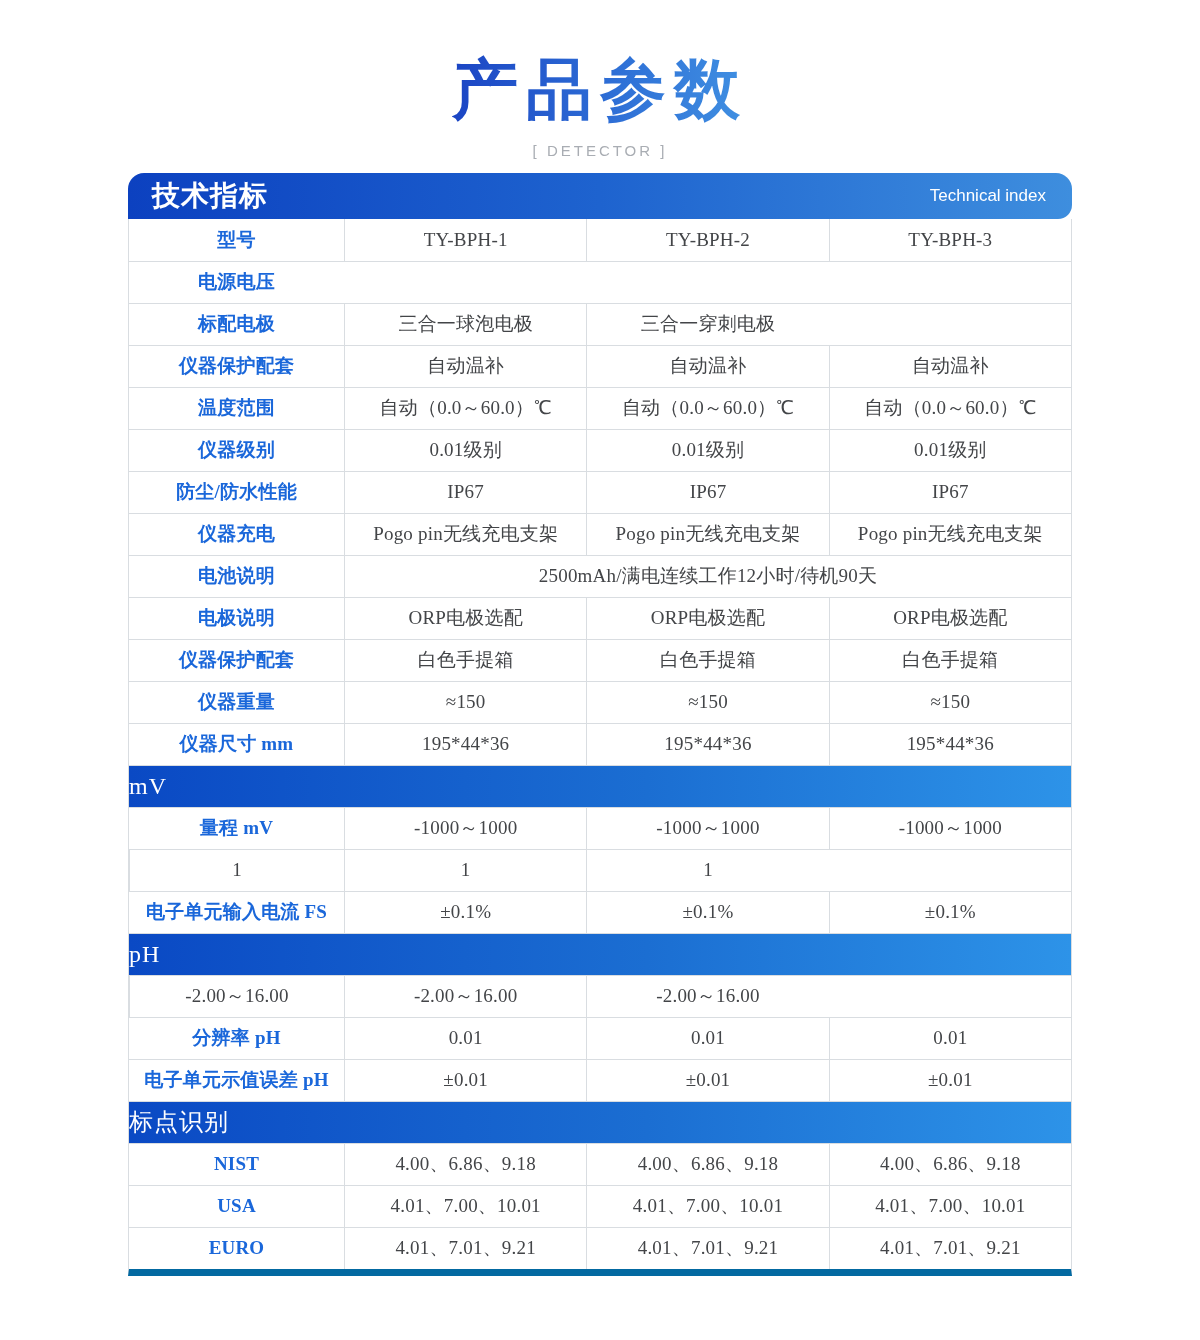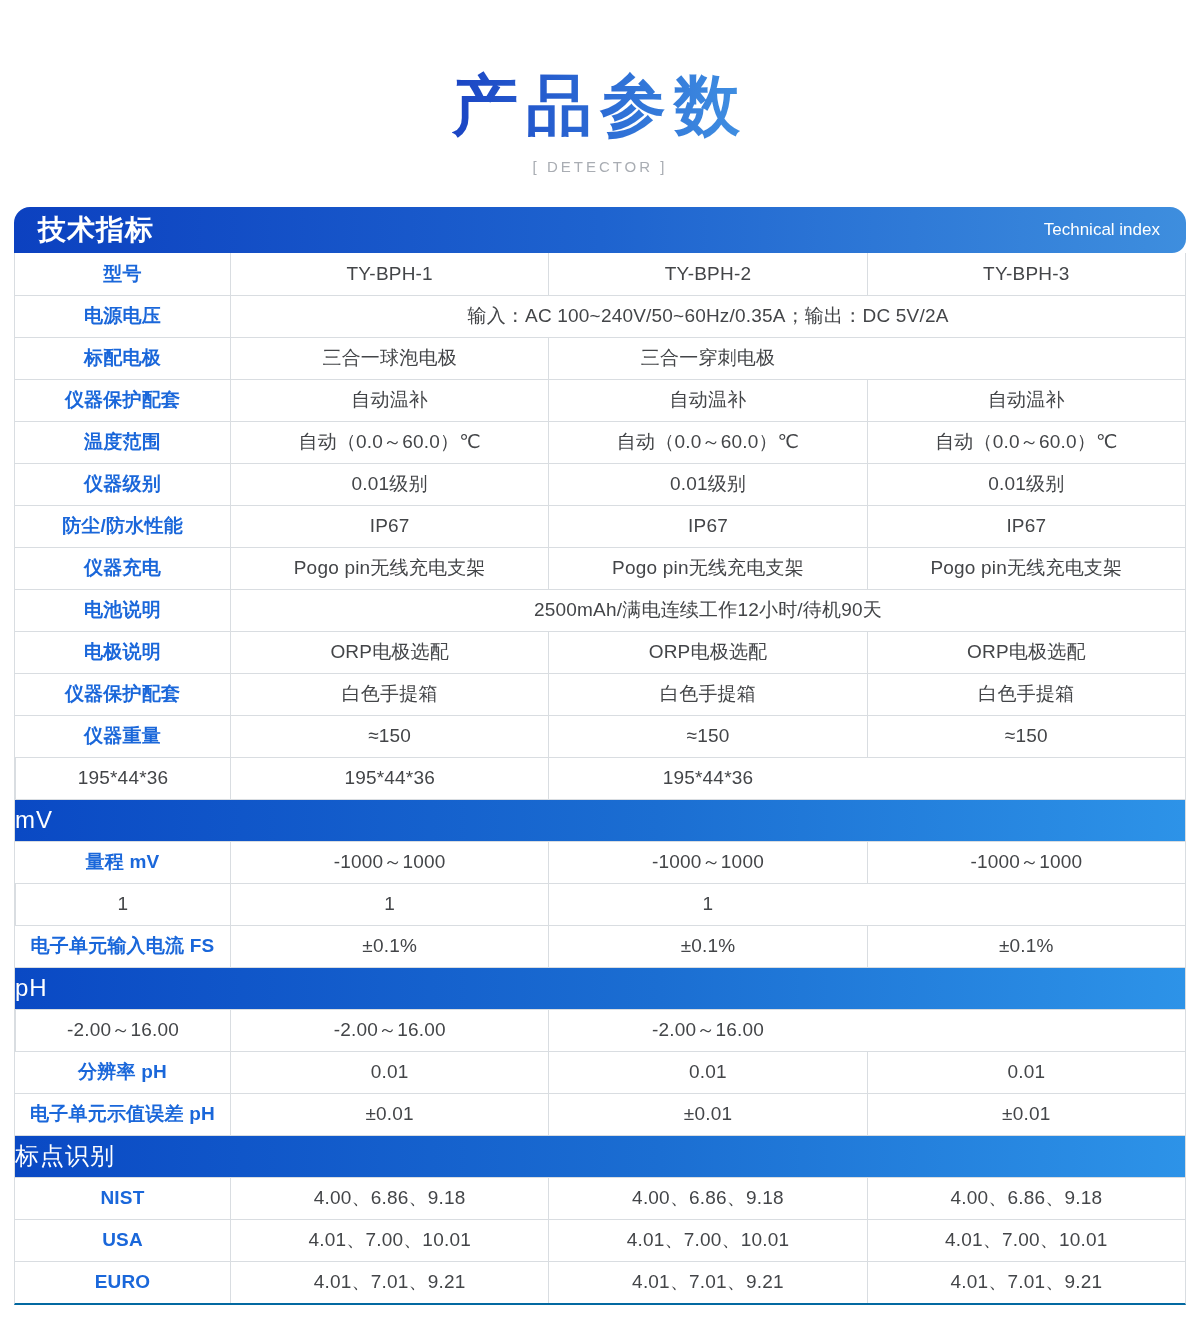--- a/index.html
+++ b/index.html
@@ -4,21 +4,21 @@
 <style>
   * { margin: 0; padding: 0; box-sizing: border-box; }
   html, body {
     width: 1200px;
     background: #ffffff;
     font-family: "Liberation Sans", "DejaVu Sans", sans-serif;
   }
   .page { width: 1200px; height: 1340px; background: #fff; }
 
   
-  .title-block { text-align: center; padding-top: 68px; }
+  .title-block { text-align: center; padding-top: 52px; }
   .page-title {
     display: inline-block;
     font-family: "Liberation Serif", "DejaVu Serif", serif;
     font-size: 66px;
     font-weight: 700;
     letter-spacing: 8px;
     background: linear-gradient(90deg, #1b45c4 0%, #2e6fd6 55%, #4090e2 100%);
     -webkit-background-clip: text;
     background-clip: text;
     color: transparent;
@@ -26,21 +26,21 @@
   }
   .page-subtitle {
     margin-top: 14px;
     font-size: 15px;
     letter-spacing: 3px;
     color: #a9adb3;
     font-weight: 400;
   }
 
   
-  .spec-wrap { width: 1172px; margin: 32px auto 0 auto; }
+  .spec-wrap { width: 944px; margin: 14px auto 0 auto; }
 
   .tech-header {
     height: 46px;
     display: flex;
     align-items: center;
     justify-content: space-between;
     padding: 0 26px 0 24px;
     background: linear-gradient(90deg, #0c41c0 0%, #1e63cf 50%, #3e8ede 100%);
     border-radius: 16px 16px 14px 0;
   }
@@ -53,21 +53,22 @@
   .tech-header .en {
     color: #ffffff;
     font-size: 17px;
     font-weight: 400;
     text-align: right;
   }
 
   .spec-table {
     border-left: 1px solid #d9dde1;
     border-right: 1px solid #d9dde1;
-    border-bottom: 2px solid #0369a1;
+    border-bottom: 7px solid #0369a1;
+    font-family: Liberation Serif, serif;
   }
 
   .spec-row {
     display: grid;
     grid-template-columns: 215px 1fr 1fr 1fr;
     min-height: 42px;
     border-top: 1px solid #d9dde1;
     background: #ffffff;
   }
   .spec-row.span { grid-template-columns: 215px 1fr; }
@@ -125,21 +126,20 @@
     <div class="spec-table" id="spec-table-body">
 
     <div class="spec-row">
           <div class="cell label">型号</div>
           <div class="cell">TY-BPH-1</div>
           <div class="cell">TY-BPH-2</div>
           <div class="cell">TY-BPH-3</div>
         </div>
         <div class="spec-row span">
           <div class="cell label">电源电压</div>
-          <div class="cell">输入：AC 100~240V/50~60Hz/0.35A；输出：DC 5V/2A</div>
         </div>
         <div class="spec-row">
           <div class="cell label">标配电极</div>
           <div class="cell">三合一球泡电极</div>
           <div class="cell">三合一穿刺电极</div>
         </div>
         <div class="spec-row">
           <div class="cell label">仪器保护配套</div>
           <div class="cell">自动温补</div>
           <div class="cell">自动温补</div>
@@ -185,20 +185,21 @@
           <div class="cell">白色手提箱</div>
           <div class="cell">白色手提箱</div>
         </div>
         <div class="spec-row">
           <div class="cell label">仪器重量</div>
           <div class="cell">≈150</div>
           <div class="cell">≈150</div>
           <div class="cell">≈150</div>
         </div>
         <div class="spec-row">
+          <div class="cell label">仪器尺寸 mm</div>
           <div class="cell">195*44*36</div>
           <div class="cell">195*44*36</div>
           <div class="cell">195*44*36</div>
         </div>
         <div class="section-bar">
           <span class="section-title">mV</span>
         </div>
         <div class="spec-row">
           <div class="cell label">量程 mV</div>
           <div class="cell">-1000～1000</div>

